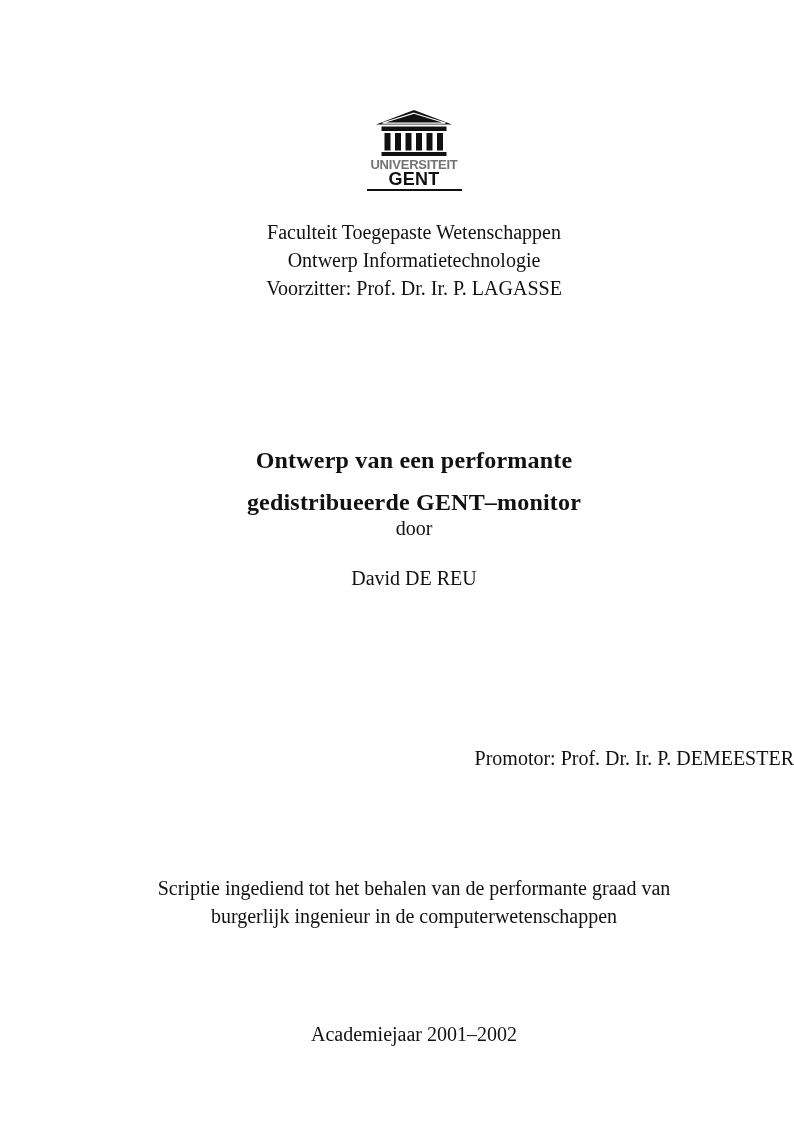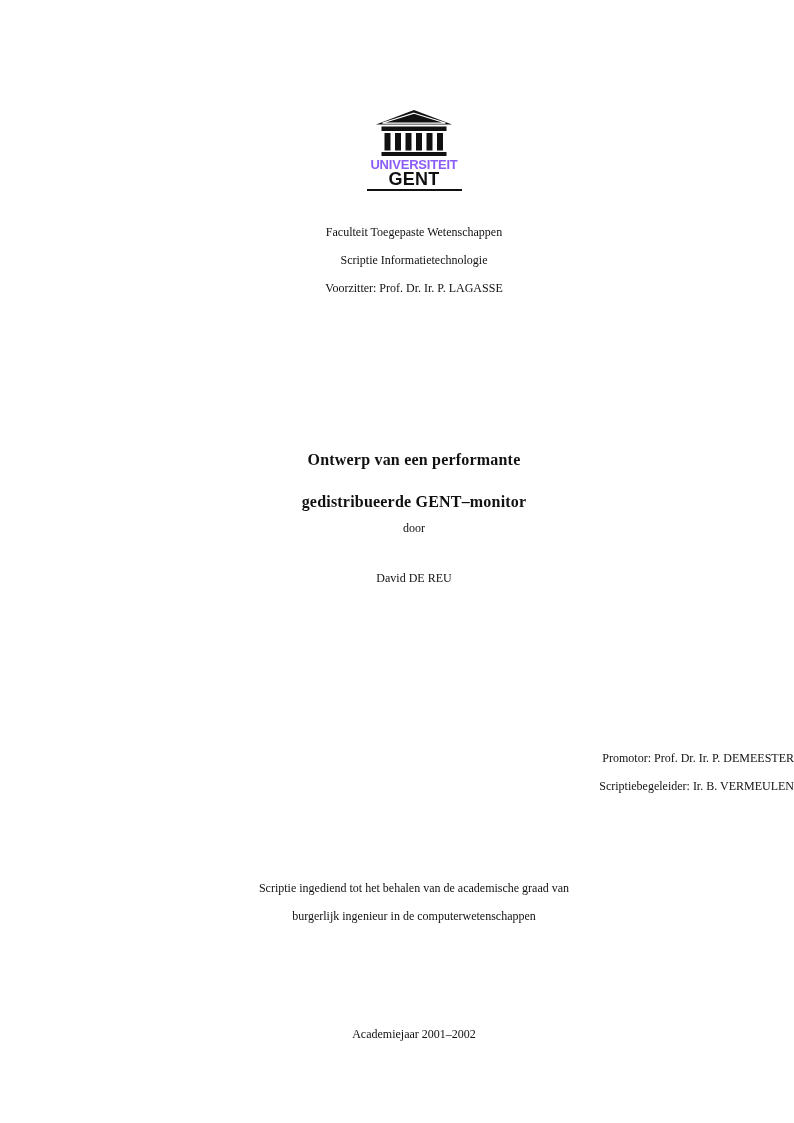--- a/index.html
+++ b/index.html
@@ -21,41 +21,41 @@
   }
   .logo-block { top: 110px; }
   .logo-block svg { display: block; margin: 0 auto; }
   .logo-name {
     font-family: "Liberation Sans", sans-serif;
     font-size: 13px;
     font-weight: 600;
     letter-spacing: -0.2px;
     line-height: 14px;
     margin-top: 2px;
-    color: #8b5cf6;
+    color: #737373;
   }
   .logo-city {
     font-family: "Liberation Sans", sans-serif;
     font-size: 18px;
     font-weight: 600;
     letter-spacing: 0.3px;
     line-height: 14px;
     color: #111111;
   }
   .logo-rule {
     width: 95px;
     height: 2px;
     background: #111111;
     margin: 3px auto 0 auto;
   }
-  .body-text { font-size: 12px; line-height: 28px; }
+  .body-text { font-size: 20px; line-height: 28px; }
   .faculty-block { top: 218px; }
   .title-block {
     top: 439px;
-    font-size: 16px;
+    font-size: 24px;
     line-height: 42px;
     font-weight: bold;
     letter-spacing: 0.2px;
   }
   .door-line { top: 514px; }
   .author-line { top: 564px; }
   .supervisors-block { top: 744px; text-align: right; }
   .submission-block { top: 874px; }
   .year-line { top: 1020px; }
 </style>
@@ -81,38 +81,37 @@
 
       <rect x="5.5" y="42" width="65" height="4" fill="#111111"></rect>
     </svg>
     <div class="logo-name">UNIVERSITEIT</div>
     <div class="logo-city">GENT</div>
     <div class="logo-rule"></div>
   </div>
 
   <div class="block body-text faculty-block">
     <div>Faculteit Toegepaste Wetenschappen</div>
-    <div>Scriptie Informatietechnologie</div>
+    <div>Ontwerp Informatietechnologie</div>
     <div>Voorzitter: Prof. Dr. Ir. P. LAGASSE</div>
   </div>
 
   <div class="block title-block">
     <div>Ontwerp van een performante</div>
     <div>gedistribueerde GENT–monitor</div>
   </div>
 
   <div class="block body-text door-line">door</div>
 
   <div class="block body-text author-line">David DE REU</div>
 
   <div class="block body-text supervisors-block">
     <div>Promotor: Prof. Dr. Ir. P. DEMEESTER</div>
-    <div>Scriptiebegeleider: Ir. B. VERMEULEN</div>
   </div>
 
   <div class="block body-text submission-block">
-    <div>Scriptie ingediend tot het behalen van de academische graad van</div>
+    <div>Scriptie ingediend tot het behalen van de performante graad van</div>
     <div>burgerlijk ingenieur in de computerwetenschappen</div>
   </div>
 
   <div class="block body-text year-line">Academiejaar 2001–2002</div>
 
 </div>
 
 </body></html>

